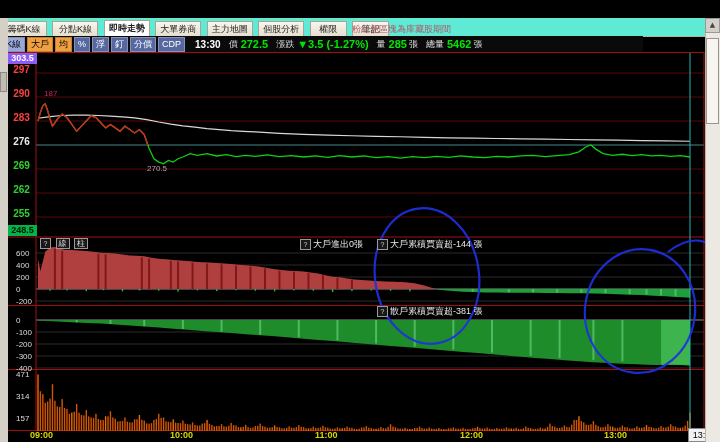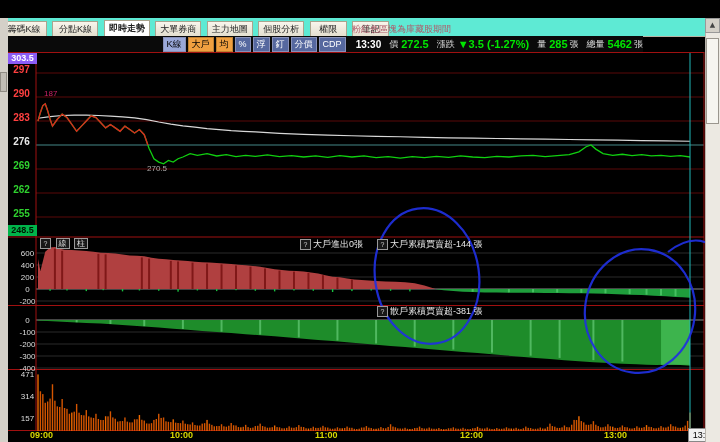--- a/index.html
+++ b/index.html
@@ -27,42 +27,42 @@
           border-bottom:1px solid #b8b4a4;}
   .tab{position:relative;display:inline-block;width:46px;height:15px;margin:2px 0 0 1px;
           background:linear-gradient(#f8f5ec,#e4dfcf);border:1px solid #a9a48e;border-bottom:none;
           font:9px "Liberation Sans",sans-serif;color:#222;text-align:center;line-height:15px;
           vertical-align:bottom;cursor:pointer;box-sizing:border-box;}
   .tab.narrow{width:37px;}
   .tab.active{background:#fff;font-weight:bold;height:16px;}
   #treasury-note{position:absolute;left:352px;top:5px;font:9px "Liberation Sans",sans-serif;color:#b05868;}
   
   #toolbar{position:absolute;left:0;top:36px;width:643px;height:16px;background:#0a0a0a;
-          display:flex;align-items:center;justify-content:flex-end;}
+          display:flex;align-items:center;}
   .tbtn{height:13px;margin-left:2px;padding:0 3px;border:1px solid #8890b8;
           font:9px "Liberation Sans",sans-serif;display:flex;align-items:center;cursor:pointer;}
   .tbtn.blue{background:#56689f;color:#fff;}
   .tbtn.lightblue{background:#9aa8d8;color:#000;}
   .tbtn.orange{background:#f0a040;color:#000;border-color:#c08030;}
   .tinfo{font:9px "Liberation Sans",sans-serif;color:#ddd;margin-left:8px;white-space:nowrap;}
   .tval{font:bold 11px "Liberation Sans",sans-serif;color:#00e600;margin-left:3px;}
   #tb-time{font:bold 10px "Liberation Sans",sans-serif;color:#fff;margin-left:10px;}
   
   #left-strip{position:absolute;left:0;top:18px;width:8px;height:424px;background:#d4d0c8;}
   #side-handle{position:absolute;left:0;top:54px;width:7px;height:20px;background:#c0bcb4;
           border:1px solid #908c84;box-sizing:border-box;}
   #chart{position:absolute;left:8px;top:52px;width:697px;height:390px;background:#000;}
   #chart svg{position:absolute;left:0;top:0;}
   .badge{position:absolute;width:29px;height:11px;font:bold 9px "Liberation Sans",sans-serif;
           text-align:center;line-height:11px;}
   #limit-up{left:0;top:1px;background:#8b5cf6;color:#fff;}
   #limit-down{left:0;top:173px;background:#00b44a;color:#001500;}
   .ptick{position:absolute;left:0;width:27px;text-align:center;font:bold 10px "Liberation Sans",sans-serif;}
   .ptick.red{color:#ff4040;} .ptick.white{color:#e8e8e8;} .ptick.green{color:#2fd32f;}
-  .stick{position:absolute;left:0;width:39px;text-align:center;font:8px "Liberation Sans",sans-serif;color:#ddd;}
+  .stick{position:absolute;left:8px;width:39px;text-align:left;font:8px "Liberation Sans",sans-serif;color:#ddd;}
   .anno{position:absolute;font:8px "Liberation Sans",sans-serif;}
   #high-label{left:36px;top:37px;color:#cc2266;}
   #low-label{left:139px;top:112px;color:#aaa;}
   .help{display:inline-block;width:9px;height:9px;border:1px solid #999;color:#ccc;
           font:7px "Liberation Sans",sans-serif;text-align:center;line-height:9px;background:#181818;
           vertical-align:middle;margin-right:2px;cursor:pointer;}
   .miniopt{display:inline-block;height:9px;border:1px solid #999;color:#ddd;background:#181818;
           font:8px "Liberation Sans",sans-serif;line-height:9px;padding:0 2px;margin-right:2px;
           vertical-align:middle;cursor:pointer;}
   .plabel{position:absolute;font:9px "Liberation Sans",sans-serif;color:#e8e8e8;white-space:nowrap;}

